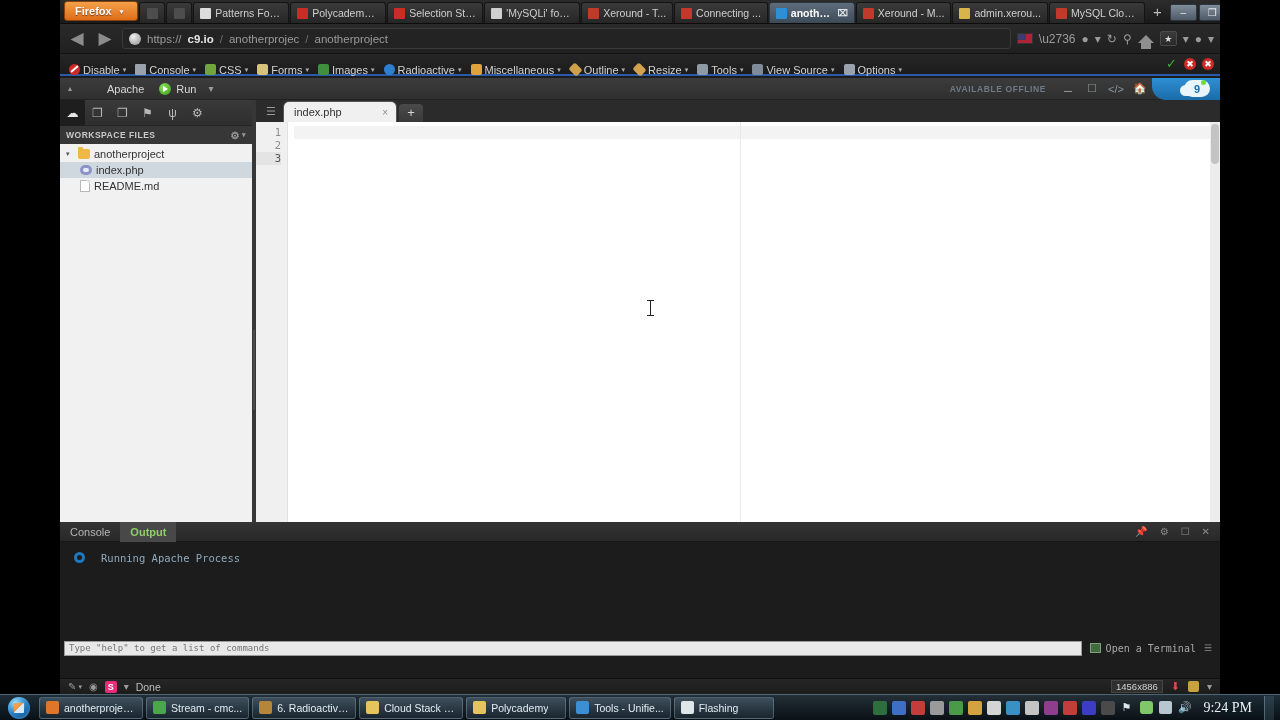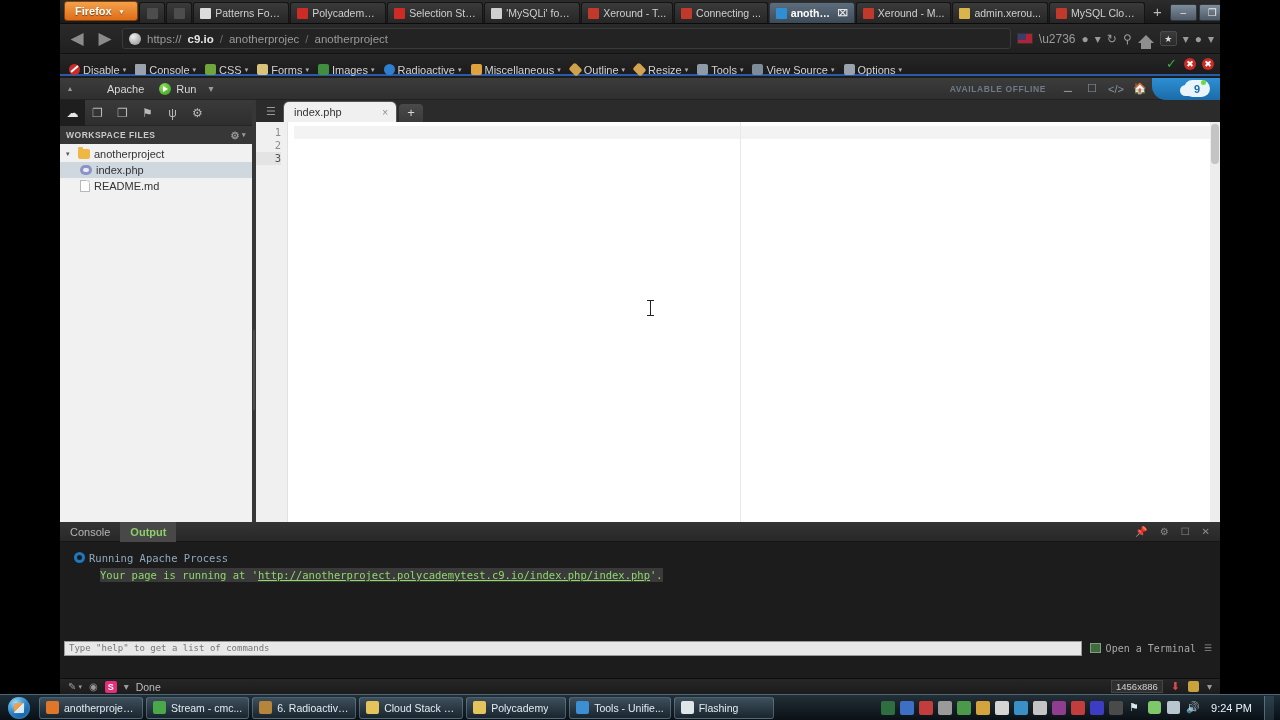--- a/index.html
+++ b/index.html
@@ -282,21 +282,21 @@
     background: linear-gradient(to bottom,#343434,#282828); border-bottom: 1px solid #151515;
   }
   .ctab { padding: 0 10px; font-size: 11px; color: #b5b5b5; line-height: 20px; }
   .ctab.active { background: #484848; color: #8fcf6a; font-weight: bold; }
   #ctabs .cright { margin-left: auto; display: flex; gap: 12px; padding-right: 10px; color: #8d8d8d; font-size: 10px; }
   #coutput {
     height: 116px; background: #1c1c1c; padding: 8px 0 0 14px;
     font-family: "DejaVu Sans Mono", monospace; font-size: 10.5px;
     color: #9aa8b4; position: relative;
   }
-  .orow { display: flex; align-items: center; gap: 4px; height: 15px; }
+  .orow { display: flex; align-items: center; gap: 16px; height: 15px; }
   .obullet {
     width: 11px; height: 11px; border-radius: 50%; background: #1d78bf; flex:0 0 11px;
     position: relative;
   }
   .obullet:after{content:'';position:absolute;left:3px;top:3px;width:5px;height:5px;border-radius:50%;background:#1c1c1c;}
   .otitle { color: #8fa9bd; }
   .oline { margin: 4px 0 0 26px; }
   .oline .hl { background: #3a3a3a; color: #8fd86a; padding: 1px 0; }
   .oline .hl .url { text-decoration: underline; }
   #cinputrow {
@@ -356,21 +356,21 @@
     height: 22px; min-width: 100px; max-width: 104px; padding: 0 6px;
     background: linear-gradient(to bottom, rgba(120,150,170,.35), rgba(40,60,75,.45));
     border: 1px solid rgba(150,185,205,.35); border-radius: 3px;
     display: flex; align-items: center; gap: 5px;
     color: #e2ecf2; font-size: 10.5px; white-space: nowrap; overflow: hidden;
   }
   .tbtn .tico { width: 13px; height: 13px; flex: 0 0 13px; border-radius: 2px; }
   .tbtn .tlbl { overflow: hidden; text-overflow: ellipsis; }
   #tray { margin-left: auto; display: flex; align-items: center; gap: 6px; padding-right: 4px; }
   .tricon { width: 13px; height: 13px; border-radius: 2px; }
-  #clock { color: #eaf2f7; font-size: 11px; padding: 0 6px; }
+  #clock { color: #eaf2f7; font-size: 14px; padding: 0 6px; font-family: Liberation Serif, serif; }
   #showdesk { width: 10px; height: 24px; border-left: 1px solid rgba(160,190,210,.4); background: rgba(120,160,185,.18); }
   #traybar { display: flex; align-items: center; gap: 5px; }
   .qicon { width: 14px; height: 14px; border-radius: 2px; }
 </style>
 </head>
 <body>
 
 <div id="screen">
 
   <div class="side-black left"></div>
@@ -636,23 +636,20 @@
             <span>⚙</span>
             <span>☐</span>
             <span>✕</span>
           </span>
         </div>
         <div id="coutput">
           <div class="orow">
             <span class="obullet"></span>
             <span class="otitle">Running Apache Process</span>
           </div>
-          <div class="oline">
-            <span class="hl"><span>Your page is running at '</span><span class="url">http://anotherproject.polycademytest.c9.io/index.php/index.php</span><span>'.</span></span>
-          </div>
           <div id="cinputrow">
             <input id="cinput" placeholder="Type &quot;help&quot; to get a list of commands" style="">
             <span id="openterm">
               <span class="tico"></span>
               <span>Open a Terminal</span>
             </span>
             <span id="cgrip">☰</span>
           </div>
         </div>
       </div>

